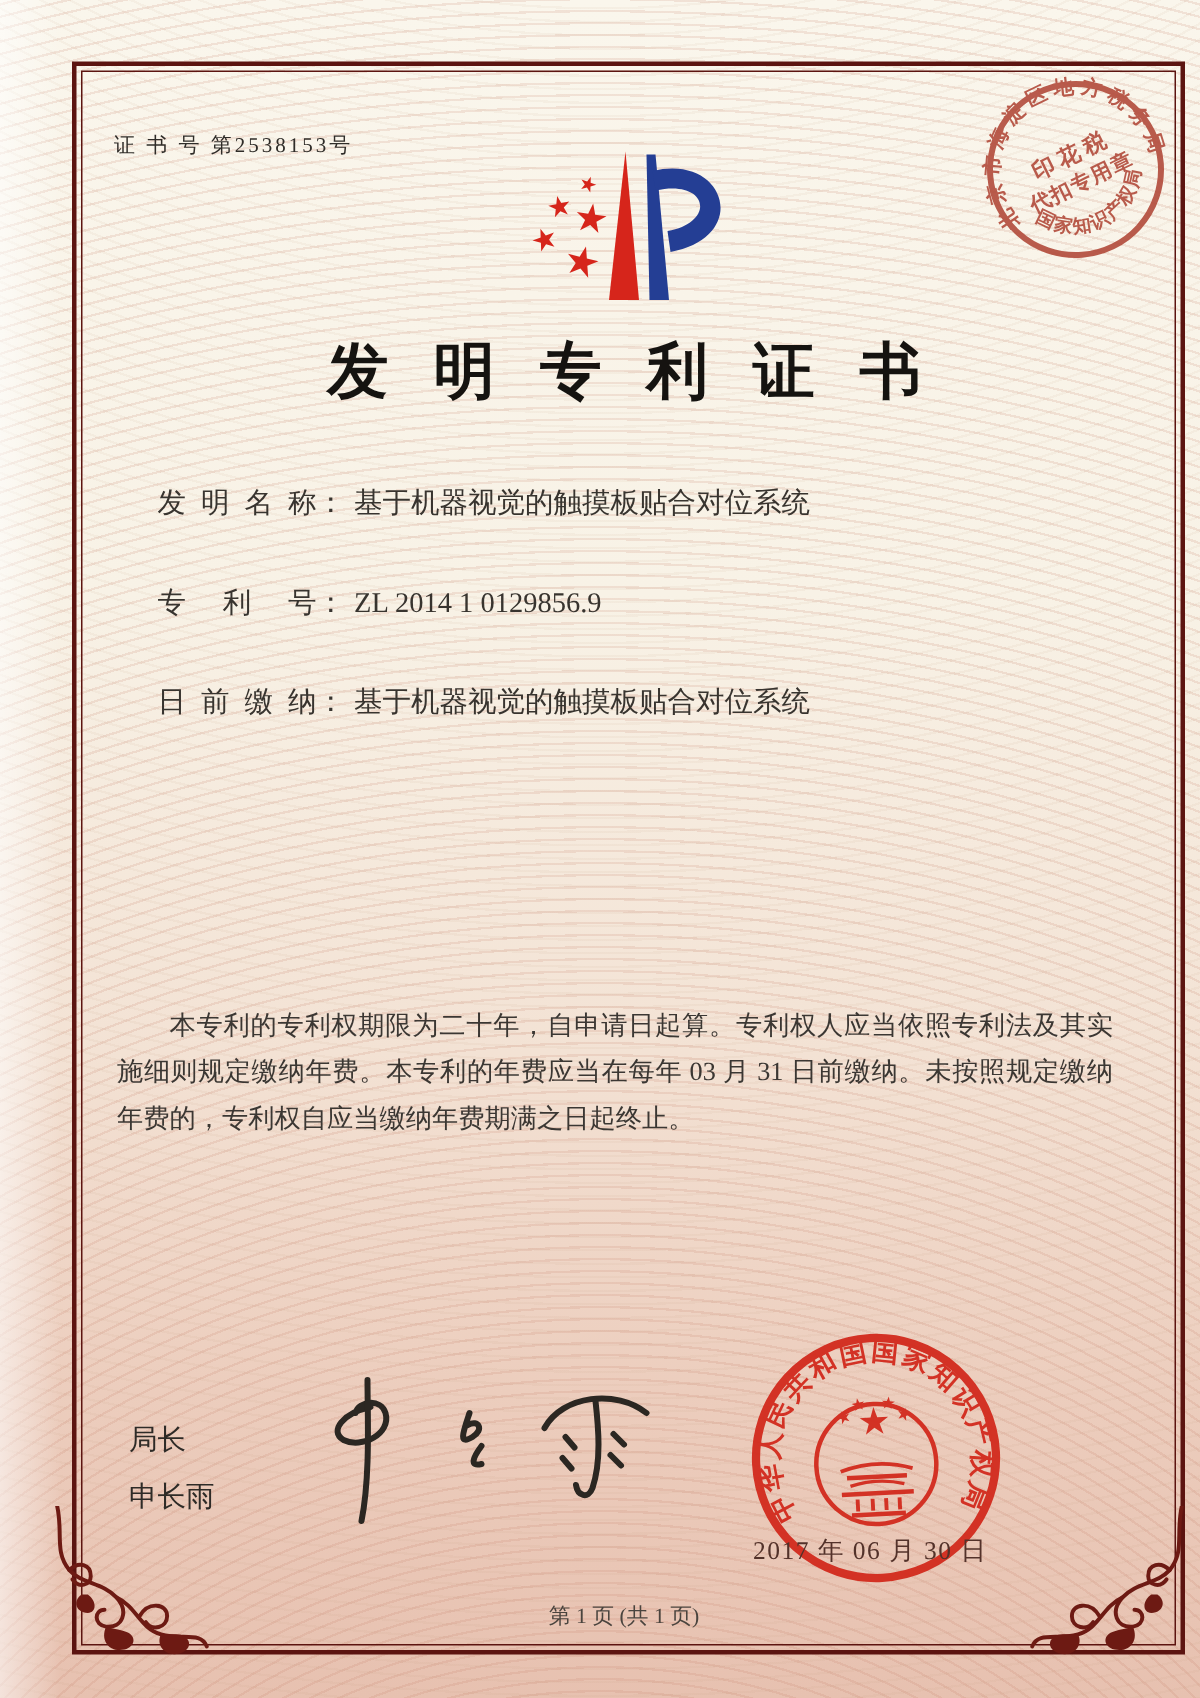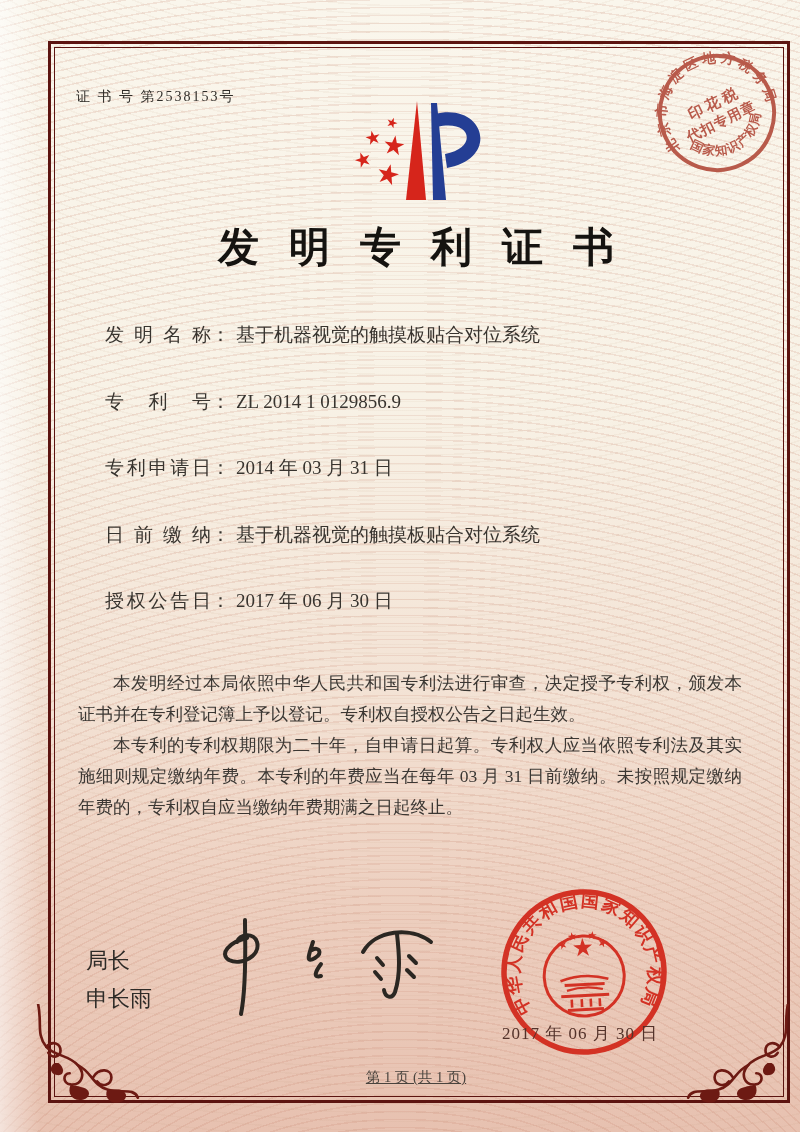--- a/index.html
+++ b/index.html
@@ -19,25 +19,25 @@
   .tax-stamp{position:absolute;left:646px;top:42px;width:142px;height:142px;transform:rotate(-26deg);opacity:.9;}
   .title{position:absolute;left:48px;top:220px;width:736px;text-align:center;
          font-size:41px;font-weight:700;color:#151310;letter-spacing:30px;text-indent:30px;}
   .fields{position:absolute;left:78px;top:322px;width:640px;margin-left:27px;}
   .row{margin-bottom:40.5px;font-size:19px;color:#38342f;white-space:nowrap;}
   .flabel{display:inline-block;width:106px;text-align:justify;text-align-last:justify;}
   .fcolon{display:inline-block;margin-right:6px;}
   .paras{position:absolute;left:78px;top:668px;width:664px;font-size:17.5px;line-height:31px;
          color:#3b3733;text-align:justify;}
   .paras p{margin:0;text-indent:2em;}
-  .director{position:absolute;left:86px;top:942px;font-size:22px;color:#2e2b27;line-height:38px;font-family:Liberation Serif, serif;}
+  .director{position:absolute;left:86px;top:942px;font-size:19px;color:#2e2b27;line-height:38px;font-family:Liberation Serif, serif;}
   .sig{position:absolute;left:195px;top:908px;width:250px;height:115px;}
   .seal{position:absolute;left:496px;top:884px;width:176px;height:176px;opacity:.93;transform:rotate(-3deg);}
   .seal-date{position:absolute;left:502px;top:1022px;font-size:17px;letter-spacing:1px;color:#53322a;z-index:5;}
-  .footer{position:absolute;left:48px;top:1068px;width:736px;text-align:center;font-size:14.5px;color:#4a443e;text-decoration:underline;}
+  .footer{position:absolute;left:48px;top:1068px;width:736px;text-align:center;font-size:14.5px;color:#4a443e;}
   .flourish{position:absolute;width:112px;height:112px;z-index:2;}
   .fl-left{left:32px;bottom:16px;}
   .fl-right{right:6px;bottom:16px;transform:scaleX(-1);}
   svg text{font-family:"Liberation Serif","DejaVu Serif",serif;}
 </style>
 </head>
 <body>
 
 <svg width="0" height="0" style="position:absolute">
   <defs>
@@ -112,32 +112,25 @@
 <div class="title">发明专利证书</div>
 
 <div class="fields">
   <div class="row">
     <span class="flabel">发明名称</span><span class="fcolon">：</span><span class="fvalue">基于机器视觉的触摸板贴合对位系统</span>
   </div>
   <div class="row">
     <span class="flabel">专利号</span><span class="fcolon">：</span><span class="fvalue">ZL 2014 1 0129856.9</span>
   </div>
   <div class="row">
-    <span class="flabel">专利申请日</span><span class="fcolon">：</span><span class="fvalue">2014 年 03 月 31 日</span>
-  </div>
-  <div class="row">
     <span class="flabel">日前缴纳</span><span class="fcolon">：</span><span class="fvalue">基于机器视觉的触摸板贴合对位系统</span>
-  </div>
-  <div class="row">
-    <span class="flabel">授权公告日</span><span class="fcolon">：</span><span class="fvalue">2017 年 06 月 30 日</span>
   </div>
 </div>
 
 <div class="paras">
-  <p>本发明经过本局依照中华人民共和国专利法进行审查，决定授予专利权，颁发本证书并在专利登记簿上予以登记。专利权自授权公告之日起生效。</p>
   <p>本专利的专利权期限为二十年，自申请日起算。专利权人应当依照专利法及其实施细则规定缴纳年费。本专利的年费应当在每年 03 月 31 日前缴纳。未按照规定缴纳年费的，专利权自应当缴纳年费期满之日起终止。</p>
 </div>
 
 <div class="director">
   <div>局长</div>
   <div>申长雨</div>
 </div>
 
 <svg class="sig" viewBox="0 0 250 115">
   <g fill="none" stroke="#2b2722" stroke-width="4" stroke-linecap="round">

